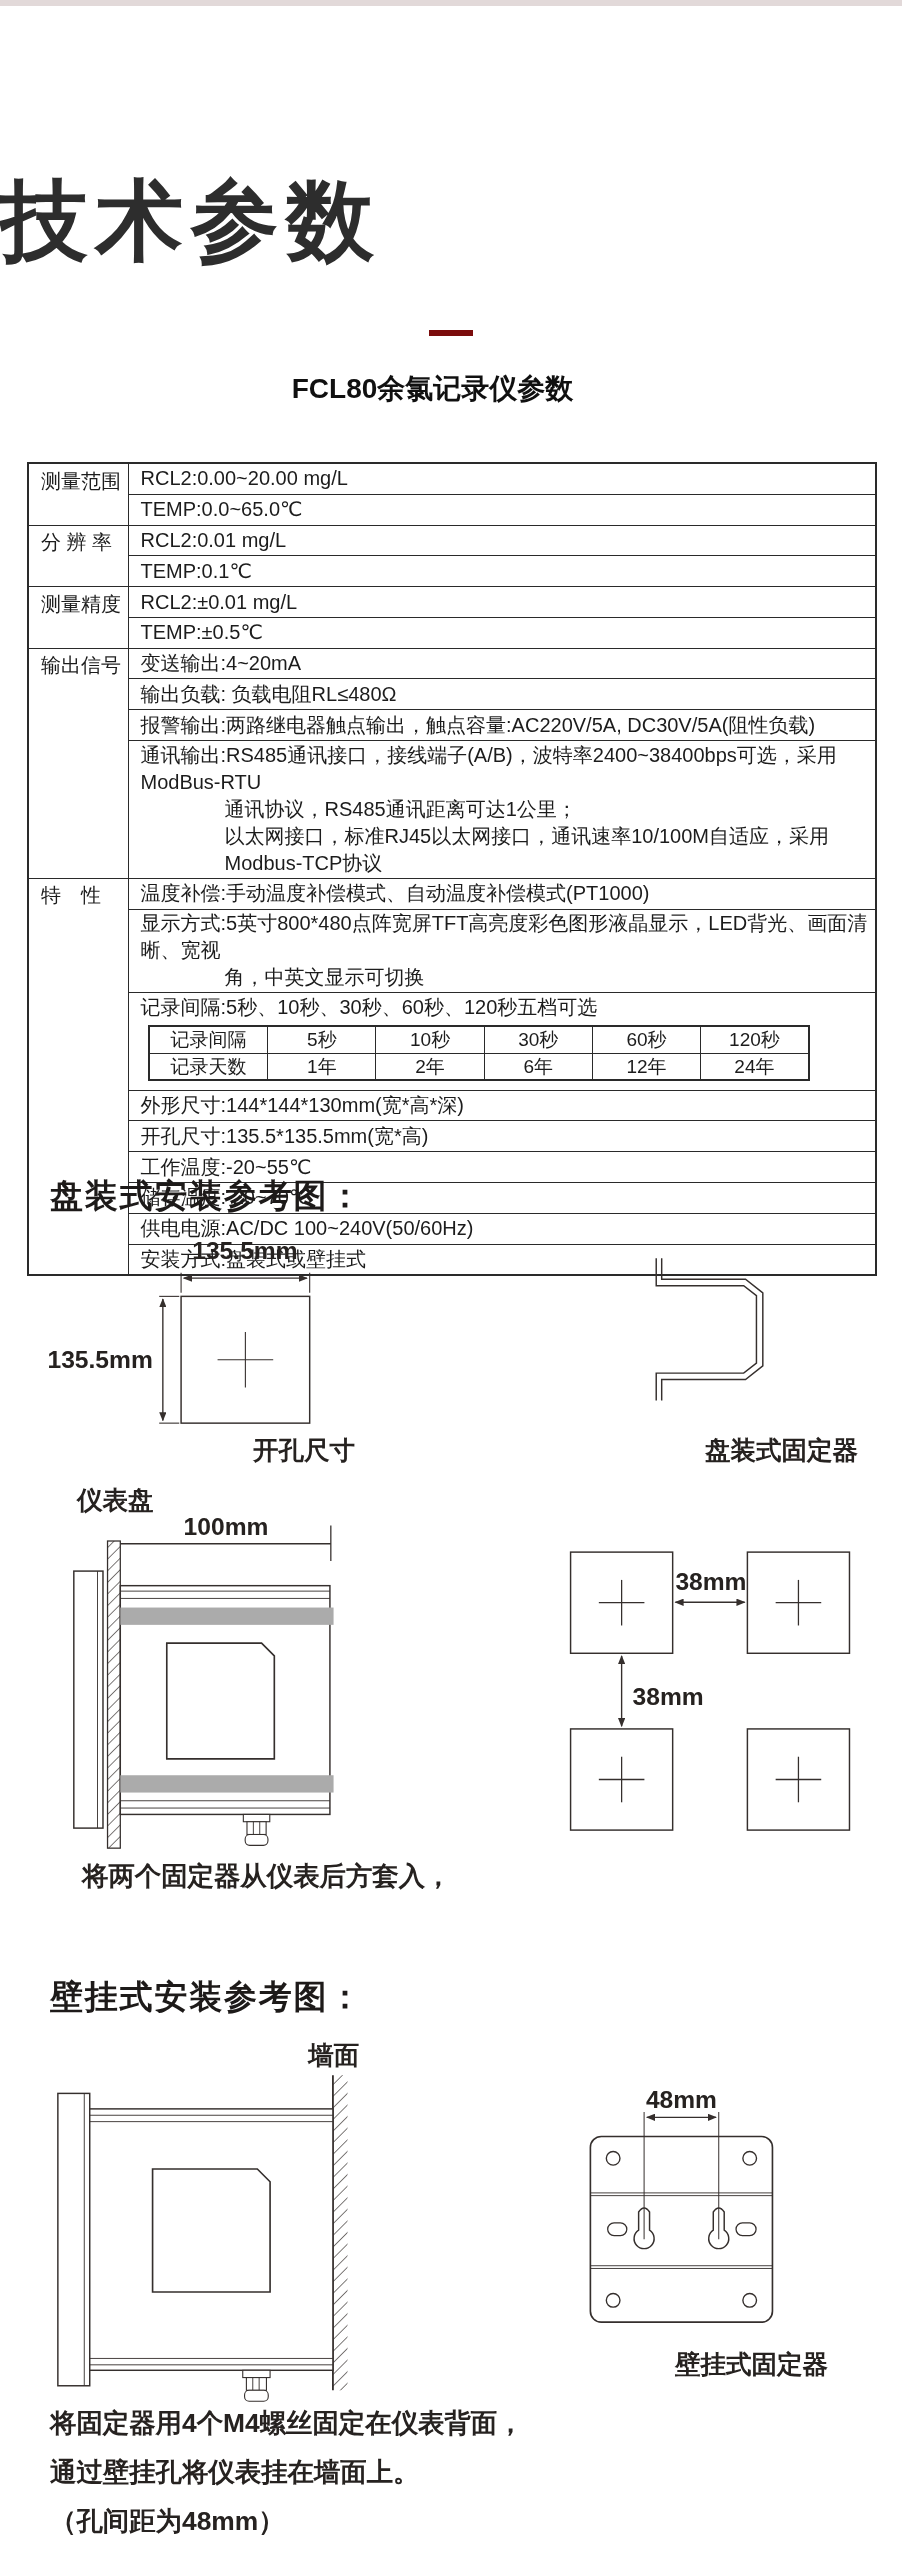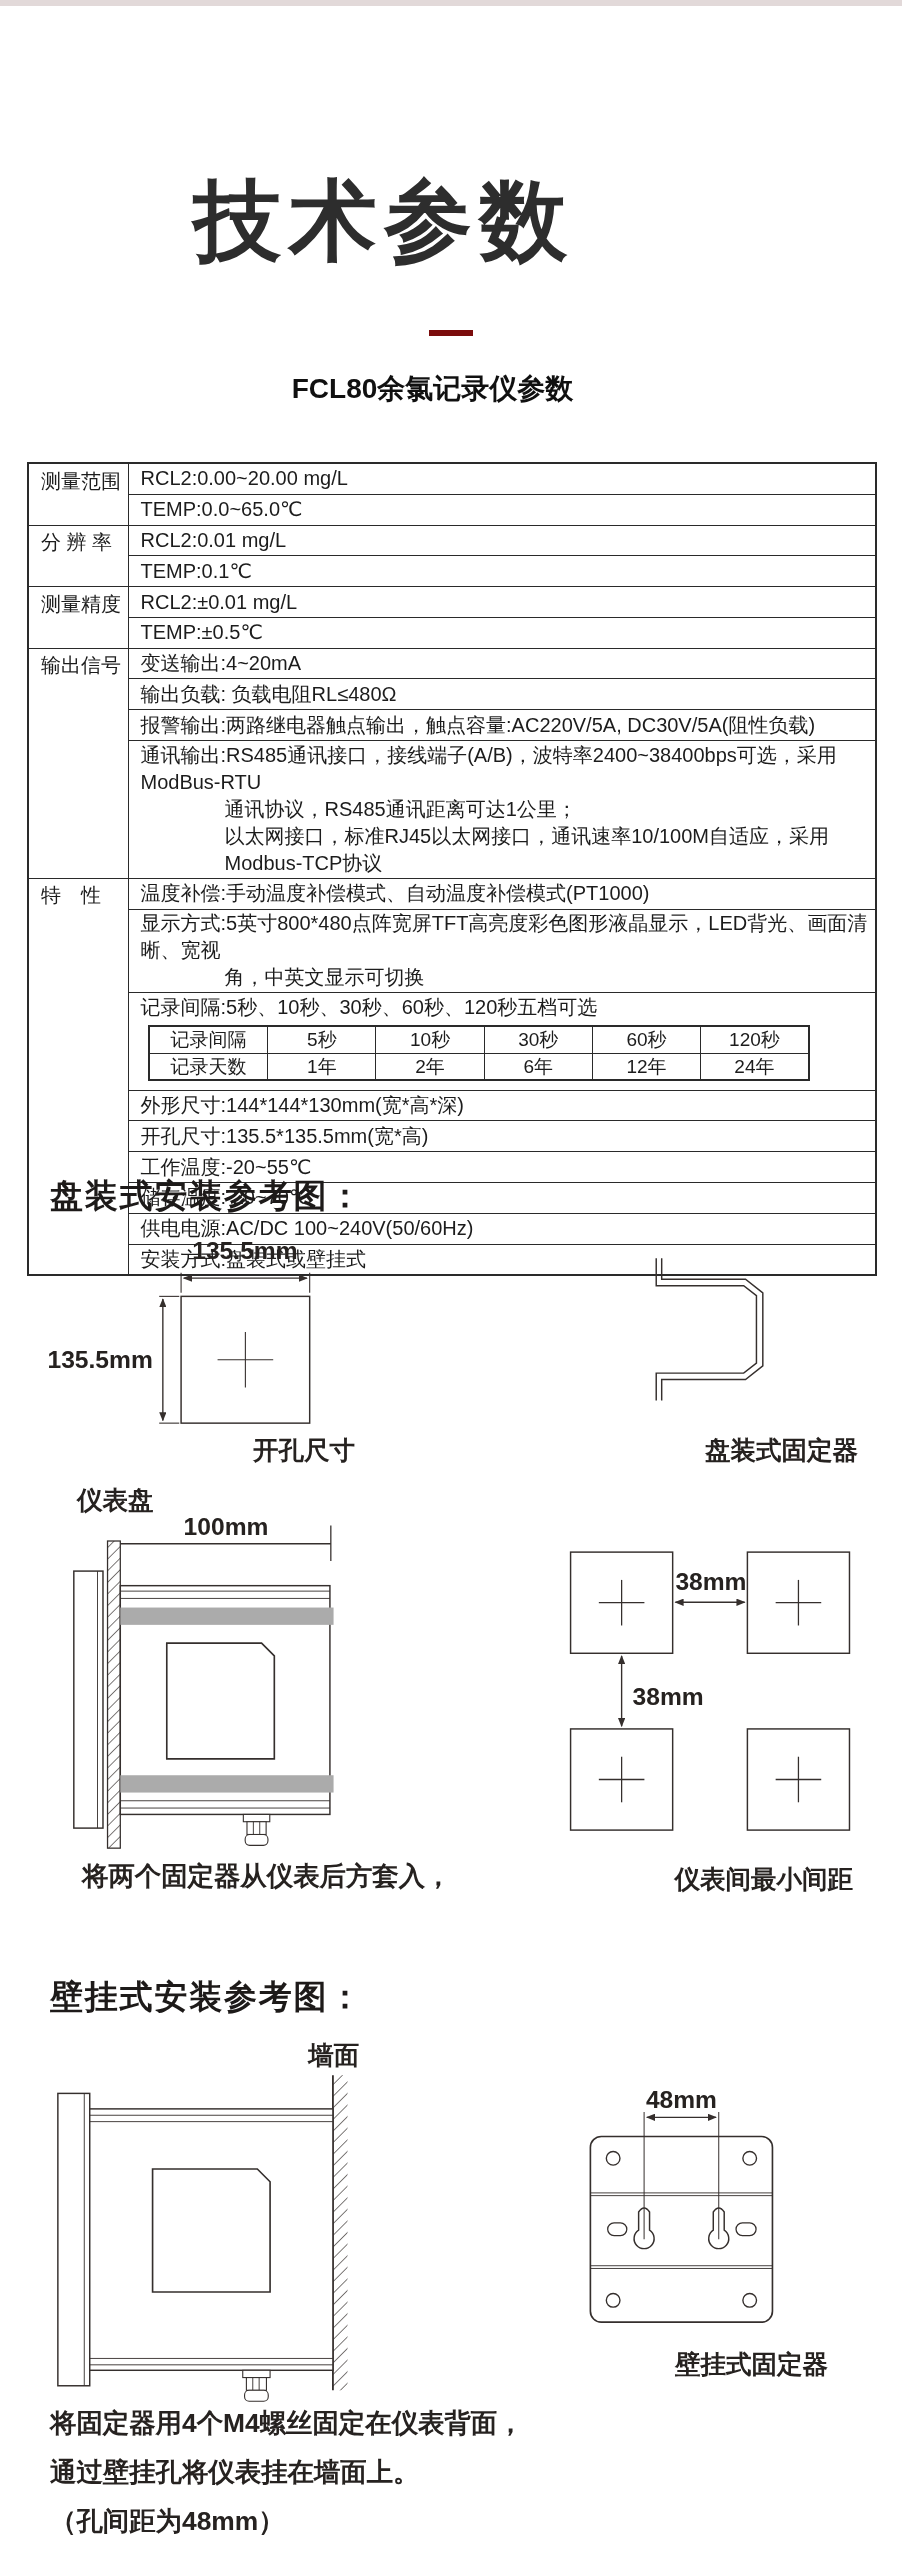--- a/index.html
+++ b/index.html
@@ -1,20 +1,20 @@
 <!DOCTYPE html>
 <html style="font-size:14.6px"><head>
 <meta charset="utf-8">
 <style>
   html,body{margin:0;padding:0;background:#fff;}
   .page{position:relative;width:903px;height:2576px;background:#ffffff;overflow:hidden;
         font-family:"Liberation Sans","DejaVu Sans",sans-serif;color:#1c1c1c;}
   .abs{position:absolute;}
   .topstrip{position:absolute;left:0;top:0;width:903px;height:5.5px;background:#e2d9d9;}
-  .page-title{position:absolute;left:0;top:162px;width:768px;text-align:center;
+  .page-title{position:absolute;left:0;top:162px;width:768px;
               font-size:88px;font-weight:700;letter-spacing:7.3px;color:#2d2d2d;}
   .accent-dash{position:absolute;left:429px;top:330px;width:44px;height:5.5px;background:#7b0c0c;}
   .subtitle{position:absolute;left:0;top:370px;width:865px;text-align:center;
             font-size:28px;font-weight:700;color:#101010;}
   
   .spec-wrap{position:absolute;left:27px;top:462px;width:850px;}
   table.spec{width:100%;border-collapse:collapse;table-layout:fixed;
              border:2.7px solid #2a2a2a;font-size:20px;color:#1c1c1c;padding-left:39px;}
   table.spec th,table.spec td{border:0.9px solid #2a2a2a;font-weight:500;}
   table.spec th{width:100px;text-align:left;vertical-align:top;
@@ -231,21 +231,20 @@
     <line x1="266" y1="42.5" x2="266" y2="92.5" stroke="#352f2d" stroke-width="1.4"></line>
     <line x1="47" y1="261.5" x2="97" y2="261.5" stroke="#352f2d" stroke-width="1.4"></line>
     <line x1="72" y1="236.5" x2="72" y2="286.5" stroke="#352f2d" stroke-width="1.4"></line>
     <line x1="241" y1="261.5" x2="291" y2="261.5" stroke="#352f2d" stroke-width="1.4"></line>
     <line x1="266" y1="236.5" x2="266" y2="286.5" stroke="#352f2d" stroke-width="1.4"></line>
     <text class="dimtxt" x="170" y="54" text-anchor="middle">38mm</text>
     <line x1="131" y1="67" x2="207" y2="67" stroke="#352f2d" stroke-width="1.5" marker-start="url(#ah)" marker-end="url(#ah)"></line>
     <line x1="72" y1="126" x2="72" y2="203" stroke="#352f2d" stroke-width="1.5" marker-start="url(#ah)" marker-end="url(#ah)"></line>
     <text class="dimtxt" x="84" y="180" text-anchor="start">38mm</text>
   </svg>
-  <div class="cap" style="left:579px;top:1862px;width:274px;">仪表间最小间距</div>
 
   <div class="note" style="left:50px;top:1862px;margin-left:32px;">
     <div>将两个固定器从仪表后方套入，</div>
   </div>
 
   <div class="h2" style="left:50px;top:1975px;">壁挂式安装参考图：</div>
 
   <svg class="abs" style="left:36px;top:2033px;" width="337" height="374" viewBox="0 0 370 410">
     <text x="327" y="34" text-anchor="middle" style="font-size:28px">墙面</text>
     <rect x="326" y="46" width="16" height="346" fill="url(#hatchP)"></rect>

